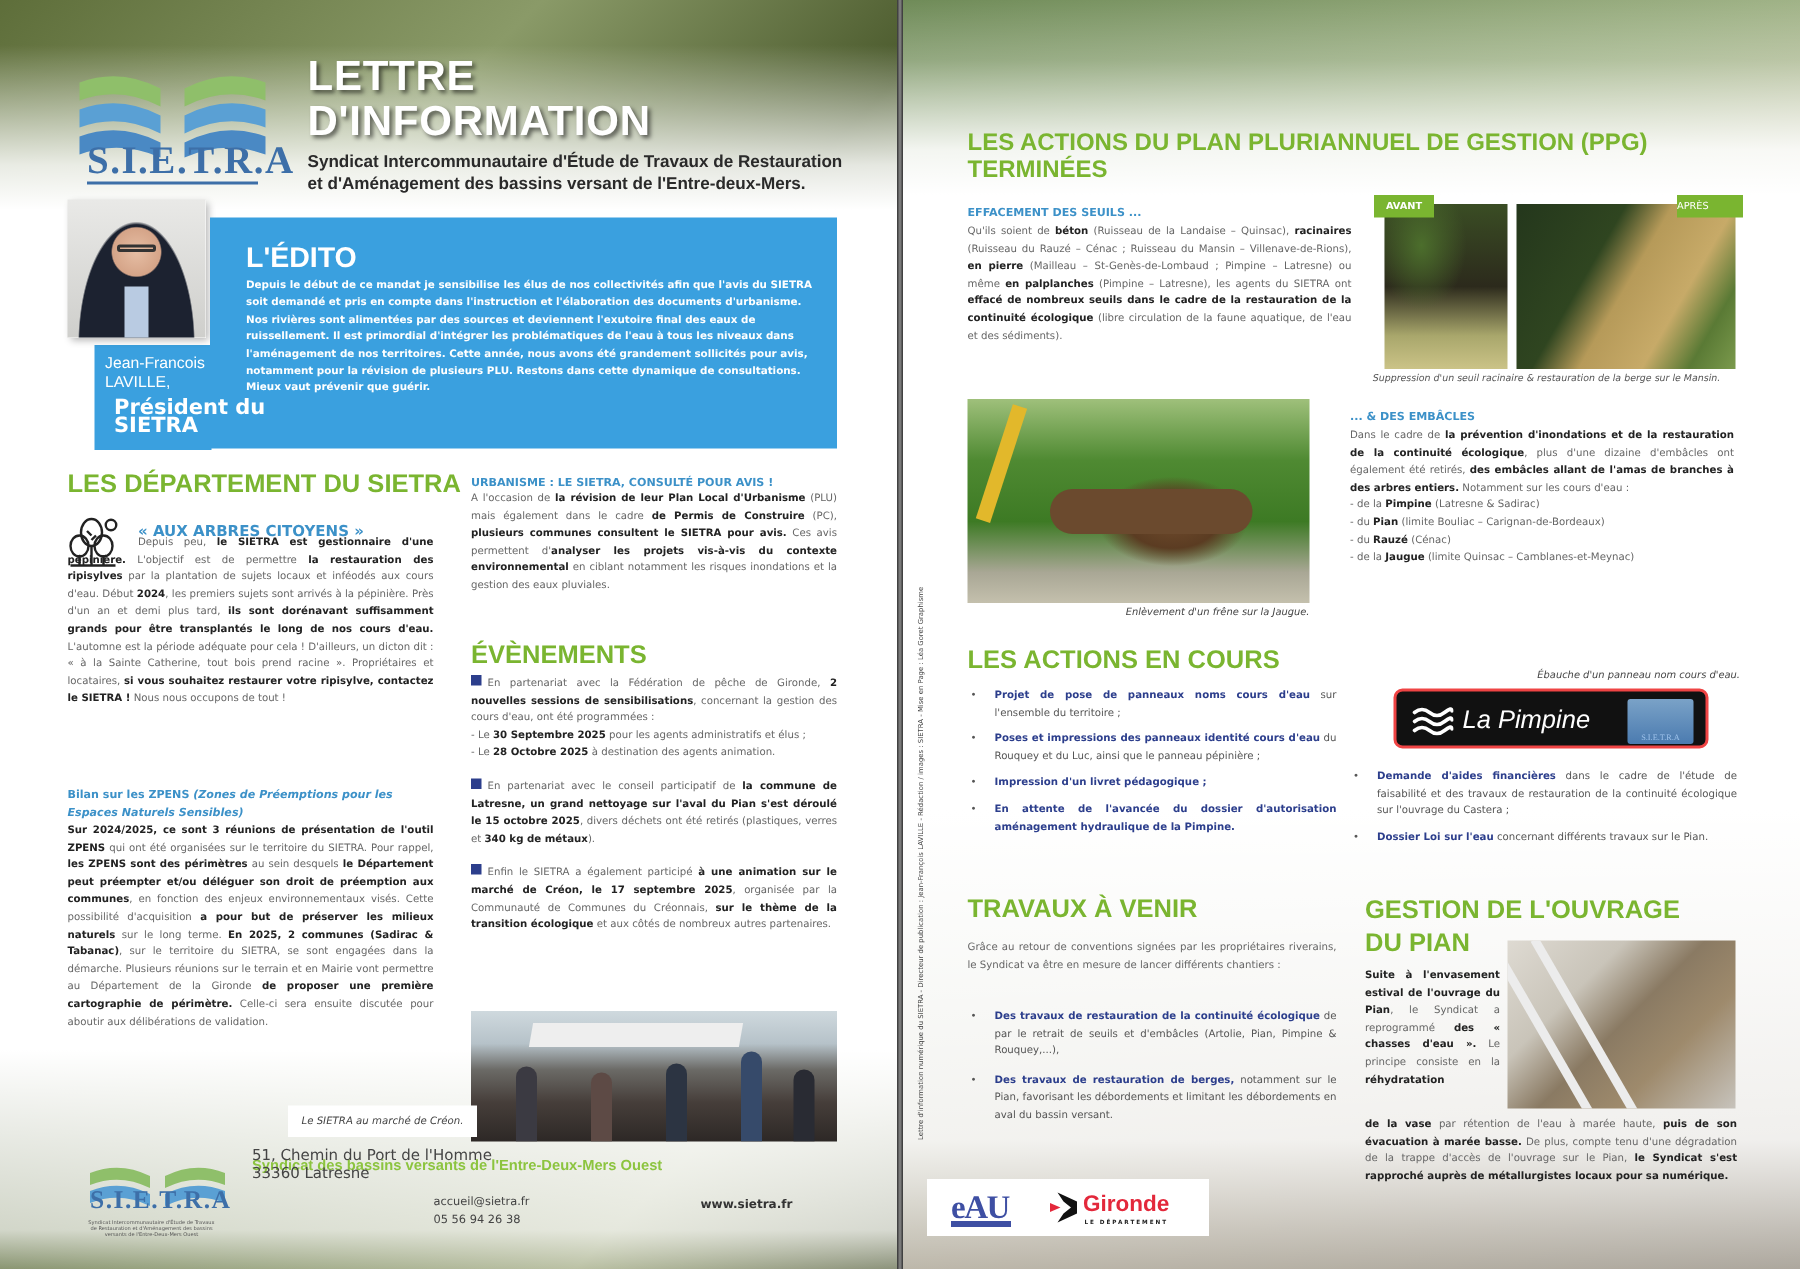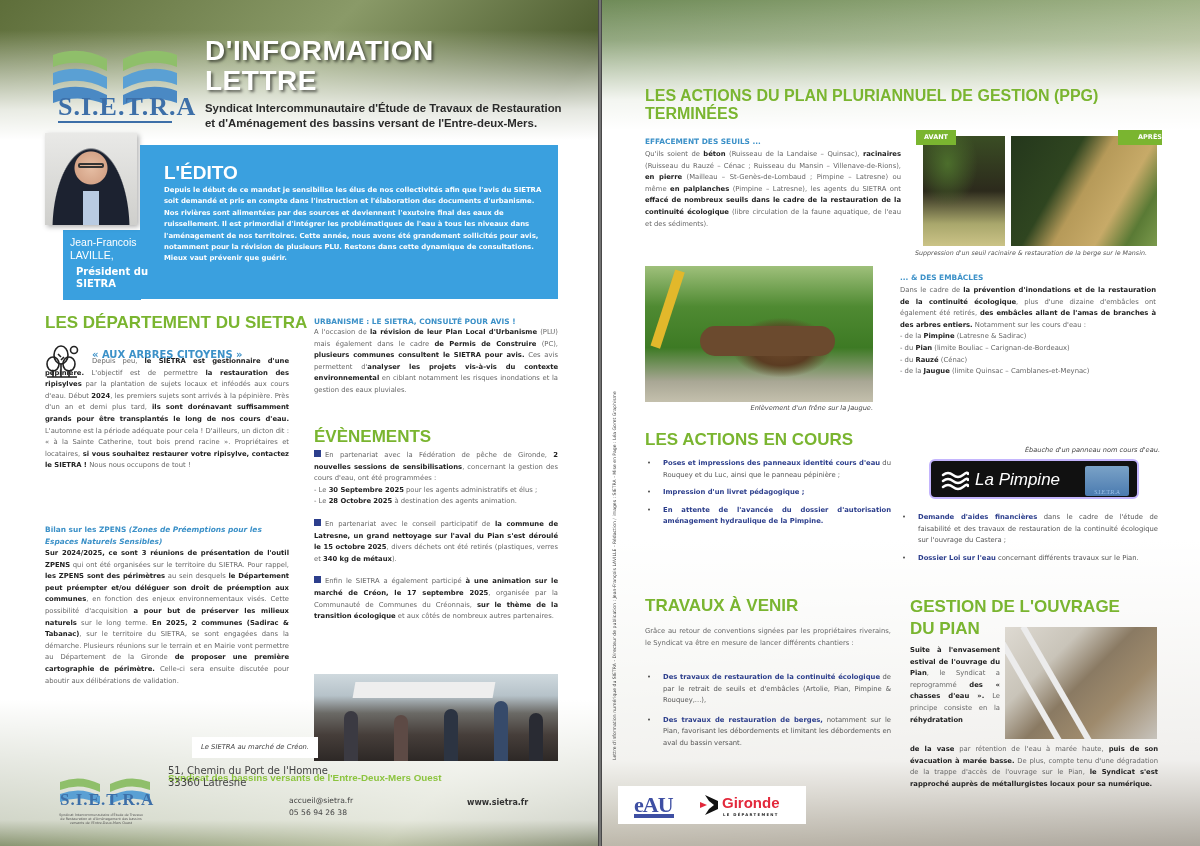--- a/index.html
+++ b/index.html
@@ -28,21 +28,21 @@
   .edito-text { position: absolute; left: 24px; top: 40px; width: 384px; font-size: 6.9px; line-height: 11.4px; font-weight: bold; color: #fff; }
   .edito-text p { margin: 0; }
   .president-box { position: absolute; left: 63px; top: 230px; width: 78px; height: 70px; background: #3aa0df; }
   .photo-president { position: absolute; left: 45px; top: 133px; width: 92px; height: 92px; background:
       radial-gradient(circle at 50% 38%, #e6bea4 0, #d5a488 16px, transparent 17px),
       radial-gradient(ellipse at 50% 105%, #1c2230 0, #1c2230 38px, transparent 39px),
       linear-gradient(180deg, #e9e9e7, #cfcfcc); box-shadow: 2px 2px 5px rgba(0,0,0,0.3); }
   .photo-president .shirt { position: absolute; left: 38px; top: 58px; width: 16px; height: 34px; background: #b9cbe2; }
   .photo-president .glasses { position: absolute; left: 33px; top: 30px; width: 26px; height: 5px; border: 2px solid #333; border-radius: 2px; }
   .president-name { position: absolute; left: 70px; top: 236px; font-family: "Liberation Sans", sans-serif; font-size: 10.5px; line-height: 13px; color: #fff; }
-  .president-role { position: absolute; left: 76px; top: 266px; font-size: 10px; line-height: 12px; color: #fff; font-weight: bold; }
+  .president-role { position: absolute; left: 76px; top: 266px; font-size: 14px; line-height: 12px; color: #fff; font-weight: bold; }
 
   
   .h-green { font-family: "Liberation Sans", sans-serif; font-weight: bold; color: #7ab530; }
   .h-blue { font-family: "DejaVu Sans", sans-serif; font-weight: bold; color: #3c91c8; }
   .body-text { font-size: 6.8px; line-height: 11.6px; color: #666; text-align: justify; }
   .body-text b { color: #222; }
   .body-text p { margin: 0; }
 
   .sec-actualites { position: absolute; left: 45px; top: 313px; font-size: 17px; }
   .tree-icon { position: absolute; left: 44px; top: 343px; width: 36px; height: 36px; }
@@ -80,41 +80,41 @@
   .ppg-title { position: absolute; left: 645px; top: 87px; width: 500px; font-size: 16px; line-height: 18px; }
   .vertical-credit { position: absolute; left: 612px; top: 760px; width: 580px; transform: rotate(-90deg); transform-origin: 0 0; font-size: 4.6px; color: #444; white-space: nowrap; }
   .seuils-title { position: absolute; left: 645px; top: 137px; font-size: 7.4px; }
   .seuils-text { position: absolute; left: 645px; top: 149px; width: 256px; }
   .photo-avant { position: absolute; left: 923px; top: 136px; width: 82px; height: 110px; background:
       radial-gradient(ellipse at 30% 25%, #4c6e2c 0, transparent 30px),
       linear-gradient(180deg, #3a4d24 0%, #2c2a1c 50%, #a9a76c 80%, #cbc387 100%); }
   .photo-apres { position: absolute; left: 1011px; top: 136px; width: 146px; height: 110px; background:
       linear-gradient(120deg, #24371c 0%, #2f4520 35%, #b69a59 50%, #c7aa68 70%, #5a7a35 85%, #7b9a4c 100%); }
   .tag-avant { position: absolute; left: 916px; top: 130px; width: 40px; height: 15px; background: #7ab530; color: #fff; font-size: 6.5px; font-weight: bold; text-align: center; line-height: 15px; }
-  .tag-apres { position: absolute; left: 1118px; top: 130px; width: 44px; height: 15px; background: #7ab530; color: #fff; font-size: 6.5px; font-weight: bold; text-align: right; line-height: 15px; }
+  .tag-apres { position: absolute; left: 1118px; top: 130px; width: 44px; height: 15px; background: #7ab530; color: #fff; font-size: 6.5px; font-weight: normal; text-align: left; line-height: 15px; }
   .caption-mansin { position: absolute; left: 900px; top: 249px; width: 262px; font-size: 6.3px; font-style: italic; color: #555; text-align: center; }
 
   .photo-frene { position: absolute; left: 645px; top: 266px; width: 228px; height: 136px; background:
       radial-gradient(ellipse at 60% 60%, #6e4a2c 0, #5b3c22 30px, transparent 50px),
       linear-gradient(180deg, #9fc07b 0%, #4f8a32 30%, #3d7a24 60%, #a9a795 85%, #c4c0ad 100%); overflow: hidden; }
   .photo-frene .arm { position: absolute; left: 30px; top: 5px; width: 10px; height: 80px; background: #e2b82b; transform: rotate(18deg); transform-origin: top; }
   .photo-frene .trunk { position: absolute; left: 55px; top: 60px; width: 135px; height: 30px; background: #6b4a2e; border-radius: 15px; }
   .caption-frene { position: absolute; left: 645px; top: 404px; width: 228px; font-size: 6.6px; font-style: italic; color: #444; text-align: right; }
 
   .embacles-title { position: absolute; left: 900px; top: 273px; font-size: 7.4px; }
   .embacles-text { position: absolute; left: 900px; top: 285px; width: 256px; }
   .embacles-list { list-style: none; }
 
   .sec-encours { position: absolute; left: 645px; top: 430px; font-size: 17px; }
   .encours-list { position: absolute; left: 647px; top: 458px; width: 244px; list-style: none; }
   .encours-list li, .encours-list2 li, .travaux-list li { position: relative; padding-left: 16px; font-size: 6.8px; line-height: 11.6px; color: #555; text-align: justify; margin-bottom: 6px; }
   .encours-list li::before, .encours-list2 li::before, .travaux-list li::before { content: "•"; position: absolute; left: 0; color: #555; }
   .encours-list b, .encours-list2 b, .travaux-list b { color: #2c3e8c; }
   .panneau-caption { position: absolute; left: 960px; top: 446px; width: 200px; text-align: right; font-size: 6.6px; font-style: italic; color: #444; }
-  .panneau { position: absolute; left: 929px; top: 459px; width: 210px; height: 40px; background: #111; border-radius: 6px; border: 2px solid #c4b5fd; }
+  .panneau { position: absolute; left: 929px; top: 459px; width: 210px; height: 40px; background: #111; border-radius: 6px; border: 2px solid #ef4444; }
   .panneau .waves { position: absolute; left: 10px; top: 9px; width: 28px; height: 22px; }
   .panneau .name { position: absolute; left: 44px; top: 9px; font-family: "Liberation Sans", sans-serif; font-style: italic; color: #fff; font-size: 17px; }
   .panneau .mini-logo { position: absolute; right: 8px; top: 5px; width: 44px; height: 30px; background: linear-gradient(180deg, #7aa2c7, #4b7bb0); border-radius: 2px; }
   .panneau .mini-logo span { position: absolute; bottom: 1px; left: 0; right: 0; text-align: center; color: #9ec2ea; font-size: 5.5px; font-family: "Liberation Serif", serif; }
   .encours-list2 { position: absolute; left: 902px; top: 512px; width: 256px; list-style: none; }
 
   .sec-travaux { position: absolute; left: 645px; top: 596px; font-size: 17px; }
   .travaux-intro { position: absolute; left: 645px; top: 626px; width: 246px; }
   .travaux-list { position: absolute; left: 647px; top: 672px; width: 244px; list-style: none; }
   .travaux-list li { margin-bottom: 8px; }
@@ -143,22 +143,22 @@
     <path d="M8 28 Q35 18 62 32 L62 44 Q35 30 8 40 Z" fill="#5aa0d4"></path>
     <path d="M8 46 Q35 36 62 50 L62 60 Q35 48 8 58 Z" fill="#4a89c4"></path>
     <path d="M132 10 Q105 0 78 14 L78 26 Q105 12 132 22 Z" fill="#8fbf6a"></path>
     <path d="M132 28 Q105 18 78 32 L78 44 Q105 30 132 40 Z" fill="#5aa0d4"></path>
     <path d="M132 46 Q105 36 78 50 L78 60 Q105 48 132 58 Z" fill="#4a89c4"></path>
   </svg>
   <div class="logo-text">S.I.E.T.R.A</div>
   <div class="logo-underline"></div>
 
   <div class="main-title">
+    <div>LETTRE</div>
     <div>D'INFORMATION</div>
-    <div>LETTRE</div>
   </div>
   <div class="subtitle">
     <div>Syndicat Intercommunautaire d'Étude de Travaux de Restauration</div>
     <div>et d'Aménagement des bassins versant de l'Entre-deux-Mers.</div>
   </div>
 
   <div class="president-box"></div>
   <div class="photo-president">
     <div class="shirt"></div>
     <div class="glasses"></div>
@@ -277,20 +277,21 @@
   <ul class="embacles-list">
     <li><span>- de la </span><b>Pimpine</b><span> (Latresne &amp; Sadirac)</span></li>
     <li><span>- du </span><b>Pian</b><span> (limite Bouliac – Carignan-de-Bordeaux)</span></li>
     <li><span>- du </span><b>Rauzé</b><span> (Cénac)</span></li>
     <li><span>- de la </span><b>Jaugue</b><span> (limite Quinsac – Camblanes-et-Meynac)</span></li>
   </ul>
 </div>
 
 <div class="sec-encours h-green">LES ACTIONS EN COURS</div>
 <ul class="encours-list">
+  <li><b>Projet de pose de panneaux noms cours d'eau</b><span> sur l'ensemble du territoire ;</span></li>
   <li><b>Poses et impressions des panneaux identité cours d'eau</b><span> du Rouquey et du Luc, ainsi que le panneau pépinière ;</span></li>
   <li><b>Impression d'un livret pédagogique ;</b><span></span></li>
   <li><b>En attente de l'avancée du dossier d'autorisation aménagement hydraulique de la Pimpine.</b><span></span></li>
 </ul>
 <div class="panneau-caption">Ébauche d'un panneau nom cours d'eau.</div>
 <div class="panneau">
   <svg class="waves" viewBox="0 0 28 22" fill="none" stroke="#fff" stroke-width="2.4" stroke-linecap="round">
     <path d="M2 5 Q7 1 12 5 T22 5 T27 4"></path>
     <path d="M2 11 Q7 7 12 11 T22 11 T27 10"></path>
     <path d="M2 17 Q7 13 12 17 T22 17 T27 16"></path>

